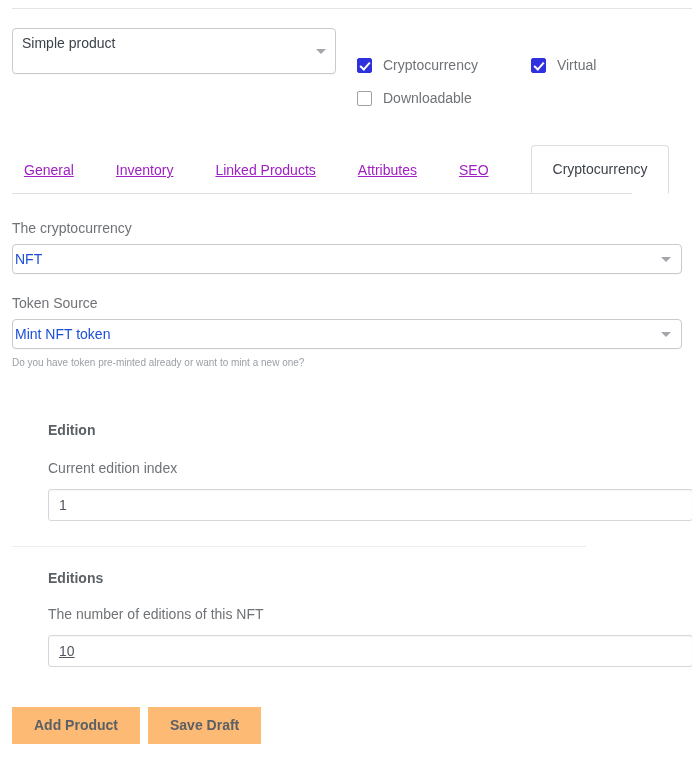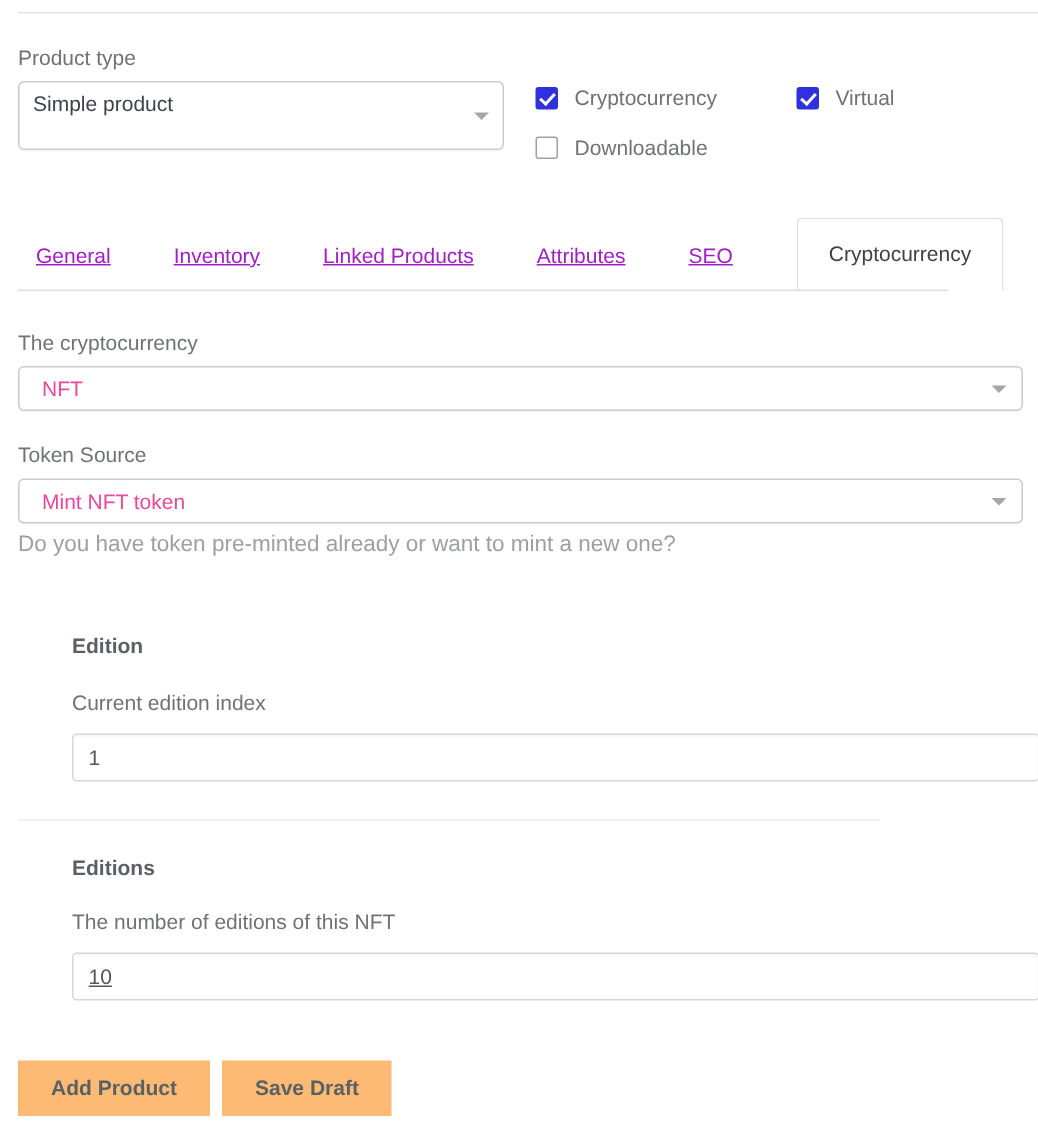--- a/index.html
+++ b/index.html
@@ -196,43 +196,43 @@
     padding: 0 10px 0 12px;
   }
   .wide-select {
     position: relative;
     box-sizing: border-box;
     width: 670px;
     height: 30px;
     border: 1px solid #c8cace;
     border-radius: 4px;
     background: #ffffff;
-    padding: 0 28px 0 15px;
+    padding: 0 28px 0 2px;
     line-height: 28px;
     font-size: 14px;
-    color: #ec4899;
+    color: #1d4ed8;
     box-shadow: 0 1px 1px rgba(0,0,0,0.03);
     white-space: nowrap;
     overflow: hidden;
     text-overflow: ellipsis;
     cursor: pointer;
   }
   .wide-select .caret {
     position: absolute;
     right: 10px;
     top: 50%;
     margin-top: -2px;
     width: 0;
     height: 0;
     border-left: 5px solid transparent;
     border-right: 5px solid transparent;
     border-top: 5px solid #a3a6aa;
   }
   .helper-text {
-    font-size: 15px;
+    font-size: 10px;
     color: #9aa0a6;
     line-height: 16px;
     margin-top: 6px;
   }
 
   
   .section {
     padding-left: 24px;
     padding-right: 22px;
     margin-left: 24px;
@@ -299,21 +299,20 @@
   }
 </style>
 </head>
 <body>
 
 <div class="panel">
 
   <div class="top-rule"></div>
 
   <div class="product-type-block">
-    <span class="field-label">Product type</span>
     <div class="select-box">
       <span>Simple product</span>
       <span class="caret"></span>
     </div>
   </div>
 
   <div class="checkbox-group">
     <div class="cb-row">
       <div class="cb-item">
         <span class="cb checked"></span>

